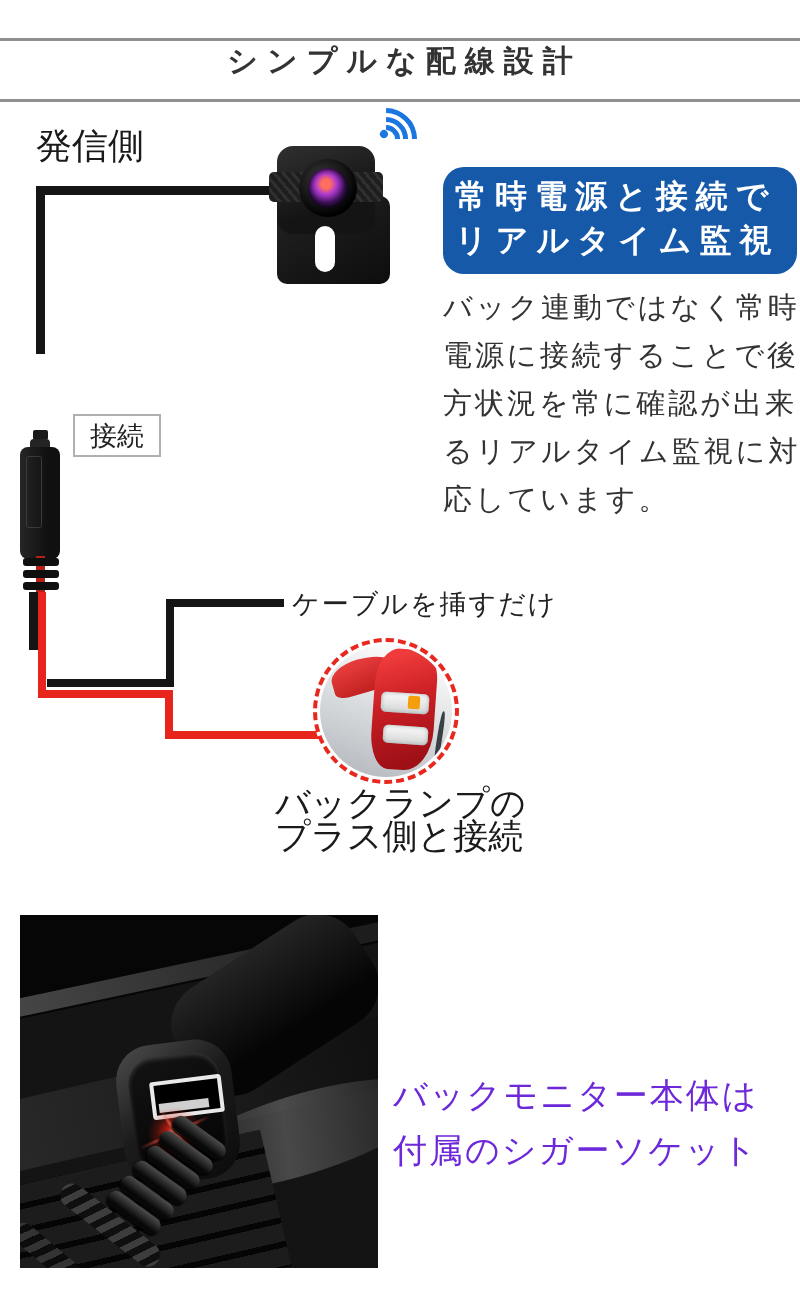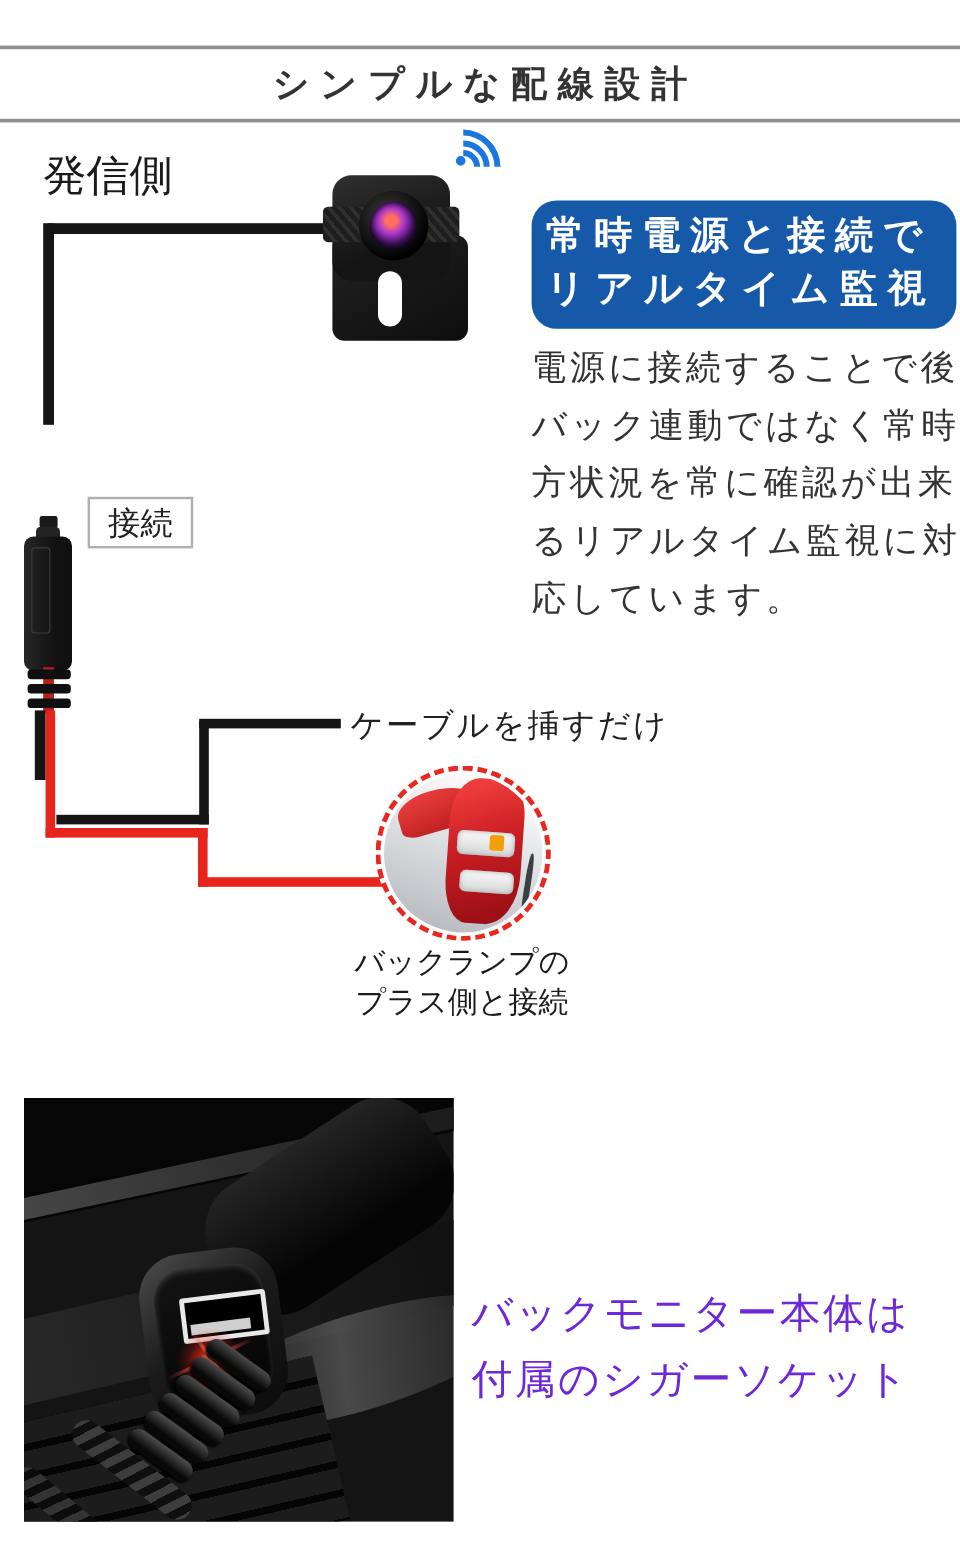--- a/index.html
+++ b/index.html
@@ -2,21 +2,21 @@
 <html><head>
 <meta charset="utf-8">
 <style>
   html,body{margin:0;padding:0;background:#fff;}
   .page{position:relative;width:800px;height:1300px;background:#fff;overflow:hidden;
         font-family:"Liberation Sans","DejaVu Sans",sans-serif;}
 
   
   .header-band{position:absolute;left:0;top:38px;width:800px;height:58px;
     border-top:3px solid #8f8f8f;border-bottom:3px solid #8f8f8f;
-    display:flex;align-items:center;justify-content:center;}
+    display:flex;align-items:flex-start;justify-content:center;}
   .header-title{font-size:30px;font-weight:bold;color:#333;letter-spacing:9px;padding-left:9px;}
 
   
   .transmitter-label{position:absolute;left:36px;top:122px;font-size:36px;color:#1a1a1a;}
 
   
   .wire{position:absolute;background:#151515;}
   .wire.red{background:#e8251c;}
 
   
@@ -86,21 +86,21 @@
     background:linear-gradient(160deg,#ef3b3b 10%,#c81e24 45%,#9e1016 88%);
     border-radius:38% 30% 45% 30% / 30% 25% 35% 30%;}
   .lamp-white{position:absolute;background:linear-gradient(#fbfbfb,#d5d5d5);transform:rotate(4deg);
     border-radius:5px;box-shadow:inset 0 0 4px #9aa;}
   .lw1{left:46%;top:36%;width:36%;height:15%;}
   .lw2{left:48%;top:61%;width:34%;height:14%;}
   .lamp-amber{position:absolute;left:67%;top:39%;width:9%;height:10%;background:#f59e0b;transform:rotate(4deg);border-radius:2px;}
   .car-edge{position:absolute;left:89%;top:50%;width:4%;height:42%;background:#3a3f44;transform:rotate(9deg);border-radius:40%;}
 
   .lamp-caption{position:absolute;left:275px;top:786px;width:220px;text-align:center;
-    font-size:25px;line-height:33px;color:#1a1a1a;}
+    font-size:35px;line-height:33px;color:#1a1a1a;}
   .lamp-caption div{white-space:nowrap;}
 
   
   .photo{position:absolute;left:20px;top:915px;width:358px;height:353px;background:#141414;overflow:hidden;}
   .photo *{position:absolute;}
   .ph-top{left:-40px;top:-60px;width:480px;height:120px;background:#060606;transform:rotate(-12deg);}
   .ph-band1{left:-40px;top:42px;width:470px;height:18px;
     background:linear-gradient(90deg,#4a4a4a,#1d1d1d 80%);transform:rotate(-12deg);}
   .ph-band2{left:-40px;top:140px;width:470px;height:70px;
     background:linear-gradient(90deg,#2e2e2e,#101010 85%);transform:rotate(-13deg);opacity:.85;}
@@ -160,22 +160,22 @@
       <i class="a3"></i>
       <span class="dot"></span>
   </div>
 
   <div class="blue-box blue-box1">
     <div>常時電源と接続で</div>
     <div>リアルタイム監視</div>
   </div>
 
   <div class="para1">
+    <div>バック連動ではなく常時</div>
     <div>電源に接続することで後</div>
-    <div>バック連動ではなく常時</div>
     <div>方状況を常に確認が出来</div>
     <div>るリアルタイム監視に対</div>
     <div>応しています。</div>
   </div>
 
   <div class="plug-male"></div>
   <div class="plug-tip"></div>
   <div class="connect-label">
     <span>接続</span>
   </div>

